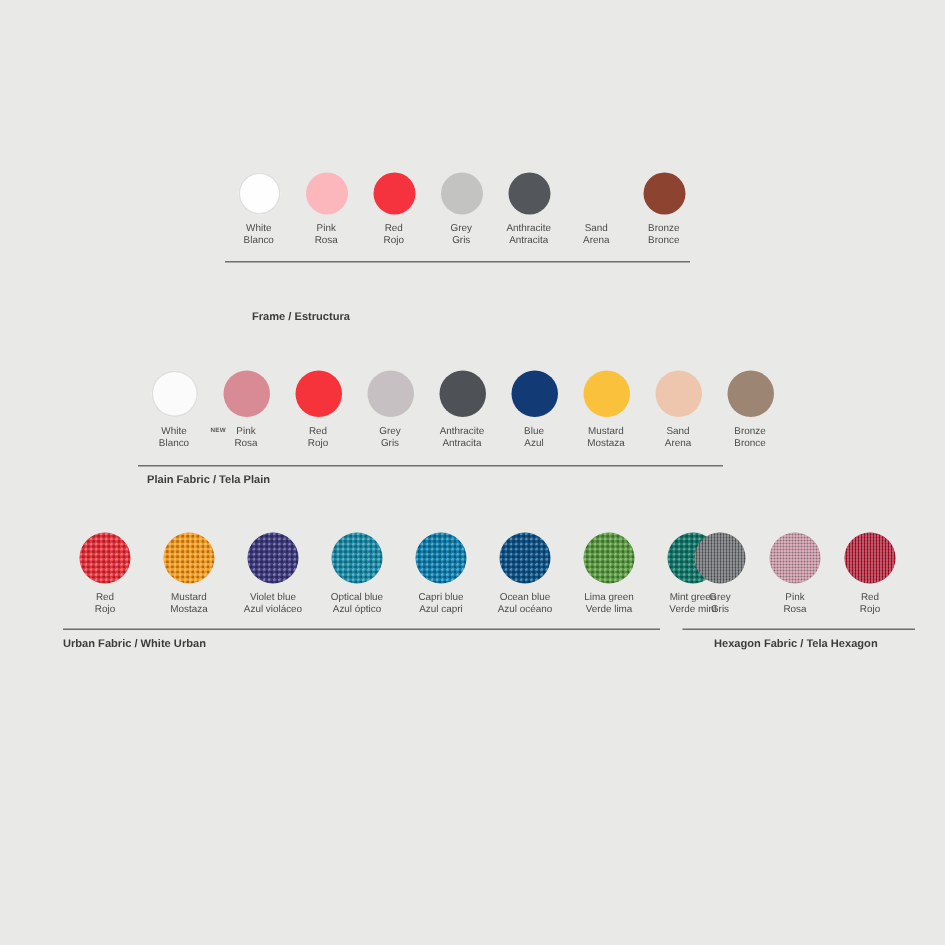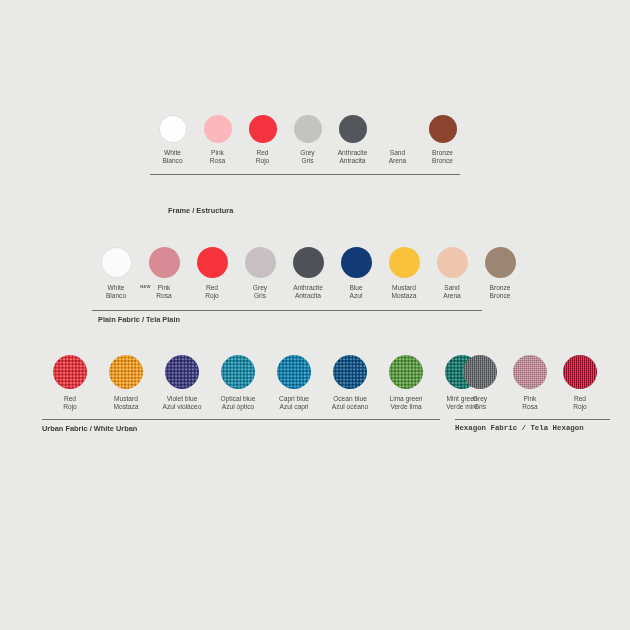--- a/index.html
+++ b/index.html
@@ -109,21 +109,21 @@
   #group-urban .labels { font-size: 6.6px; margin-top: 6px; }
   #rule-urban { left: 42px; top: 419px; width: 398px; }
   #caption-urban { left: 42px; top: 424px; }
 
   
   #group-hex { left: 455px; top: 355px; }
   #group-hex .disc { width: 34px; height: 34px; }
   #group-hex .swatch { width: 50px; }
   #group-hex .labels { font-size: 6.6px; margin-top: 6px; }
   #rule-hex { left: 455px; top: 419px; width: 155px; }
-  #caption-hex { left: 455px; top: 424px; font-family: Liberation Mono, monospace; }
+  #caption-hex { left: 476px; top: 424px; }
 
   
   .tex-urban::after {
     content: "";
     position: absolute;
     inset: 0;
     background-image:
       radial-gradient(circle at 1px 1px, rgba(255,255,255,.34) .8px, transparent 1px),
       radial-gradient(circle at 2.6px 2.6px, rgba(0,0,0,.30) .8px, transparent 1px);
     background-size: 3.4px 3.4px, 3.4px 3.4px;

